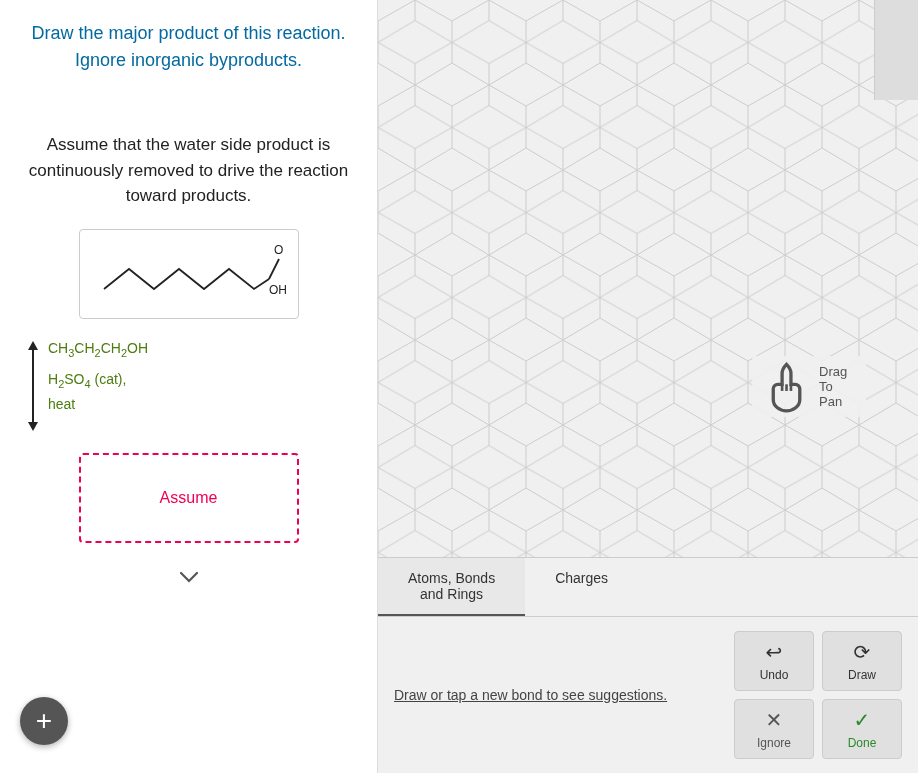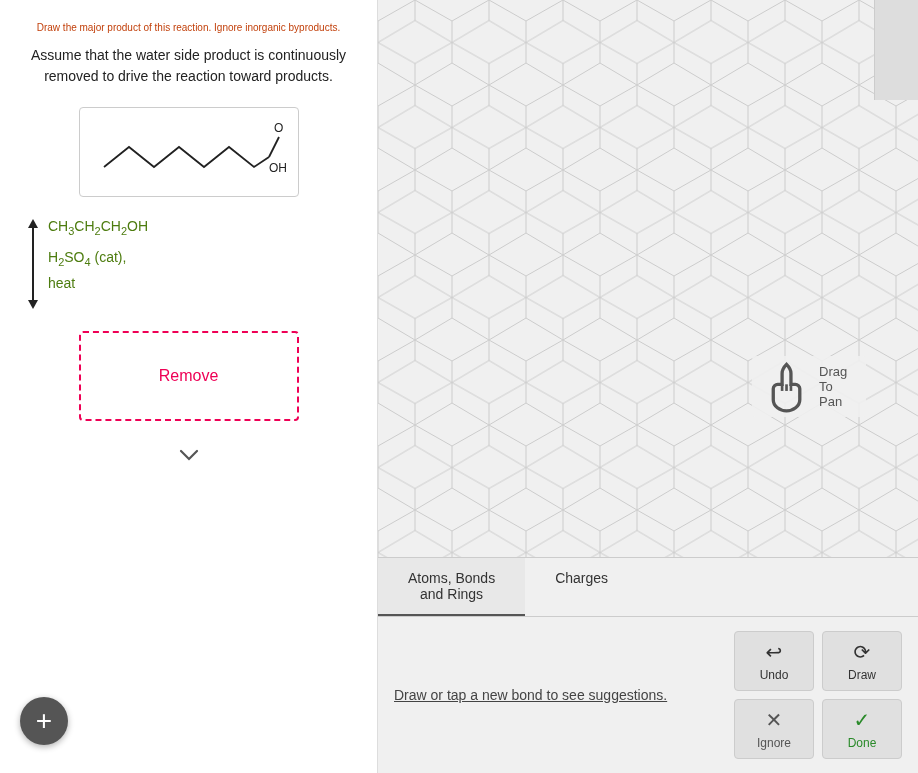--- a/index.html
+++ b/index.html
@@ -21,32 +21,33 @@
       overflow-y: auto;
       display: flex;
       flex-direction: column;
       align-items: center;
       padding: 20px 20px 10px 20px;
       border-right: 1px solid #ddd;
     }
 
     .question-text {
       text-align: center;
-      font-size: 10px;
-      color: #c2410c;
+      font-size: 18px;
+      color: #0369a1;
       line-height: 1.5;
-      margin-bottom: 10px;
+      margin-bottom: 22px;
     }
 
     .assumption-text {
       text-align: center;
-      font-size: 14px;
+      font-size: 17px;
       color: #222;
       line-height: 1.5;
       margin-bottom: 20px;
+      margin-top: 36px;
     }
 
     .molecule-img-box {
       width: 220px;
       height: 90px;
       border: 1px solid #ccc;
       border-radius: 4px;
       background: #fff;
       display: flex;
       align-items: center;
@@ -309,21 +310,21 @@
       <div>
         CH<sub class="reagent-sub">3</sub>CH<sub class="reagent-sub">2</sub>CH<sub class="reagent-sub">2</sub>OH
       </div>
       <div style="margin-top:6px;">
         H<sub class="reagent-sub">2</sub>SO<sub class="reagent-sub">4</sub> (cat),<br>heat
       </div>
     </div>
   </div>
 
   <div class="drawing-box">
-    <span class="drawing-label">Remove</span>
+    <span class="drawing-label">Assume</span>
   </div>
 
   <div class="chevron-down">
     <svg width="20" height="12" viewBox="0 0 20 12">
       <polyline points="2,2 10,10 18,2" fill="none" stroke="#555" stroke-width="2.2" stroke-linecap="round"></polyline>
     </svg>
   </div>
 </div>
 
 <button class="fab-btn" style="position:fixed; bottom:28px; left:20px;">

